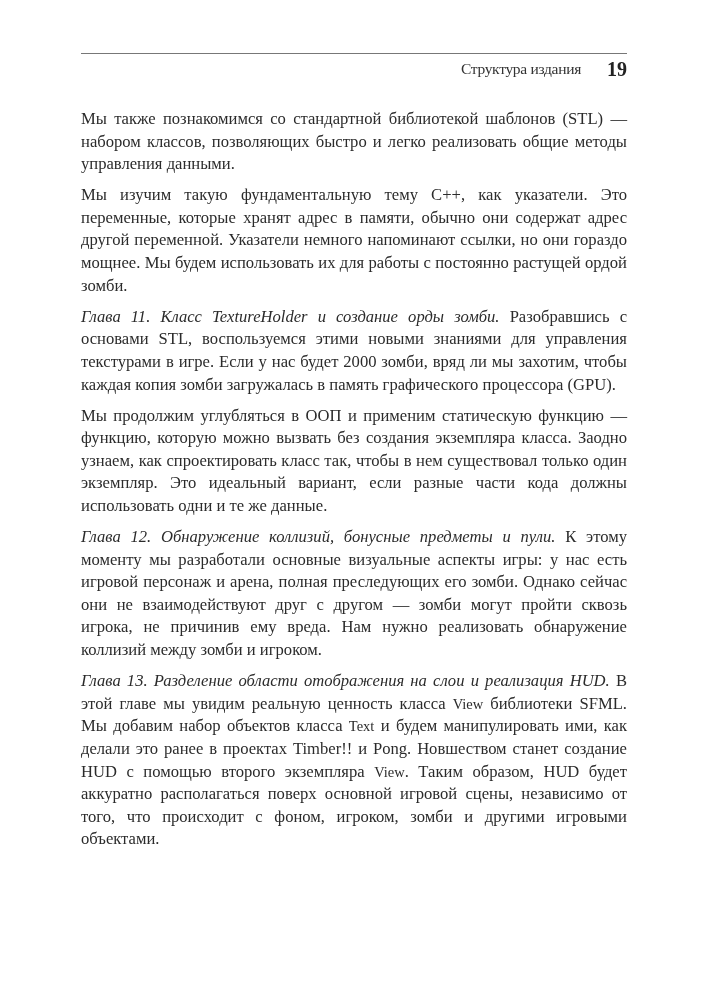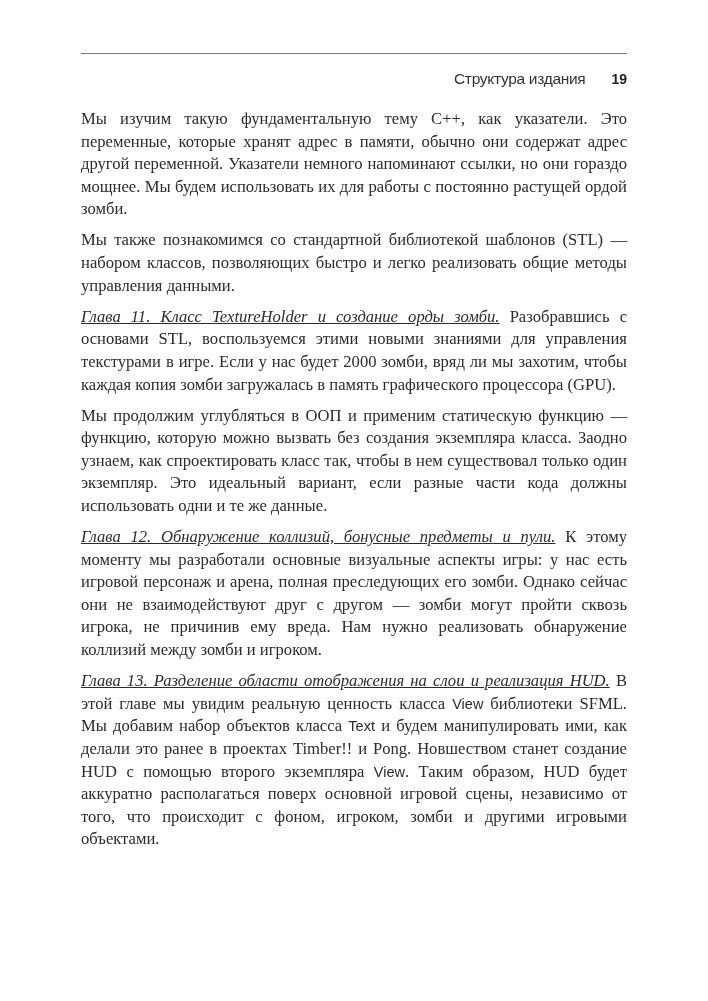--- a/index.html
+++ b/index.html
@@ -3,45 +3,45 @@
 <meta charset="utf-8">
 <style>
   html, body { margin: 0; padding: 0; }
   body {
     width: 708px; height: 1001px; background: #ffffff; position: relative; overflow: hidden;
     color: #2b2b2b;
   }
   .page { position: absolute; left: 81px; top: 0; width: 546px; }
   .rule { position: absolute; left: 0; top: 53px; width: 546px; height: 1px; background: #777; }
   .header {
-    position: absolute; top: 68px; right: 0; height: 22px;
-    font-family: Liberation Sans, sans-serif; font-size: 15.5px; color: #333;
+    position: absolute; top: 58px; right: 0; height: 22px;
+    font-family: Liberation Serif, serif; font-size: 15.5px; color: #333;
     display: flex; align-items: center; white-space: nowrap; justify-content: center;
   }
   .header .title { letter-spacing: -0.3px; }
-  .header .num { font-weight: bold; margin-left: 26px; font-size: 14px; color: #222; }
+  .header .num { font-weight: bold; margin-left: 26px; font-size: 20px; color: #222; }
   .body {
     position: absolute; top: 108px; left: 0; width: 546px;
     font-family: "Liberation Serif", "DejaVu Serif", serif; font-size: 16.6px; line-height: 22.6px;
     text-align: justify; hyphens: manual;
   }
   .body p { margin: 0 0 8.5px 0; }
-  .body em { font-style: italic; text-decoration: underline; }
-  .code { font-family: Liberation Sans, sans-serif; font-size: 14.5px; }
+  .body em { font-style: italic; }
+  .code { font-family: Liberation Serif, serif; font-size: 14.5px; }
 </style>
 </head>
 <body>
 
 <div class="page">
   <div class="rule"></div>
   <div class="header">
     <span class="title">Структура издания</span>
     <span class="num">19</span>
   </div>
   <div class="body" id="body">
+      <p><span>Мы также познакомимся со стандартной библиотекой шаблонов (STL) — набо­ром классов, позволяющих быстро и легко реализовать общие методы управления данными.</span></p>
       <p><span>Мы изучим такую фундаментальную тему C++, как указатели. Это переменные, которые хранят адрес в памяти, обычно они содержат адрес другой переменной. Указатели немного напоминают ссылки, но они гораздо мощнее. Мы будем ис­пользовать их для работы с постоянно растущей ордой зомби.</span></p>
-      <p><span>Мы также познакомимся со стандартной библиотекой шаблонов (STL) — набо­ром классов, позволяющих быстро и легко реализовать общие методы управления данными.</span></p>
       <p><em>Глава 11. Класс TextureHolder и создание орды зомби.</em><span> Разобравшись с основами STL, воспользуемся этими новыми знаниями для управления текстурами в игре. Если у нас будет 2000 зомби, вряд ли мы захотим, чтобы каждая копия зомби загружалась в память графического процессора (GPU).</span></p>
       <p><span>Мы продолжим углубляться в ООП и применим статическую функцию — функ­цию, которую можно вызвать без создания экземпляра класса. Заодно узнаем, как спроектировать класс так, чтобы в нем существовал только один экземпляр. Это идеальный вариант, если разные части кода должны использовать одни и те же данные.</span></p>
       <p><em>Глава 12. Обнаружение коллизий, бонусные предметы и пули.</em><span> К этому моменту мы разработали основные визуальные аспекты игры: у нас есть игровой персо­наж и арена, полная преследующих его зомби. Однако сейчас они не взаимо­действуют друг с другом — зомби могут пройти сквозь игрока, не причинив ему вреда. Нам нужно реализовать обнаружение коллизий между зомби и игроком.</span></p>
       <p><em>Глава 13. Разделение области отображения на слои и реализация HUD.</em><span> В этой главе мы увидим реальную ценность класса </span><span class="code">View</span><span> библиотеки SFML. Мы добавим набор объектов класса </span><span class="code">Text</span><span> и будем манипулировать ими, как делали это ранее в проектах Timber!! и Pong. Новшеством станет создание HUD с помощью второго экземпляра </span><span class="code">View</span><span>. Таким образом, HUD будет аккуратно располагаться поверх основной игровой сцены, независимо от того, что происходит с фоном, игроком, зомби и другими игровыми объектами.</span></p>
     </div>
 </div>
 
 </body></html>

